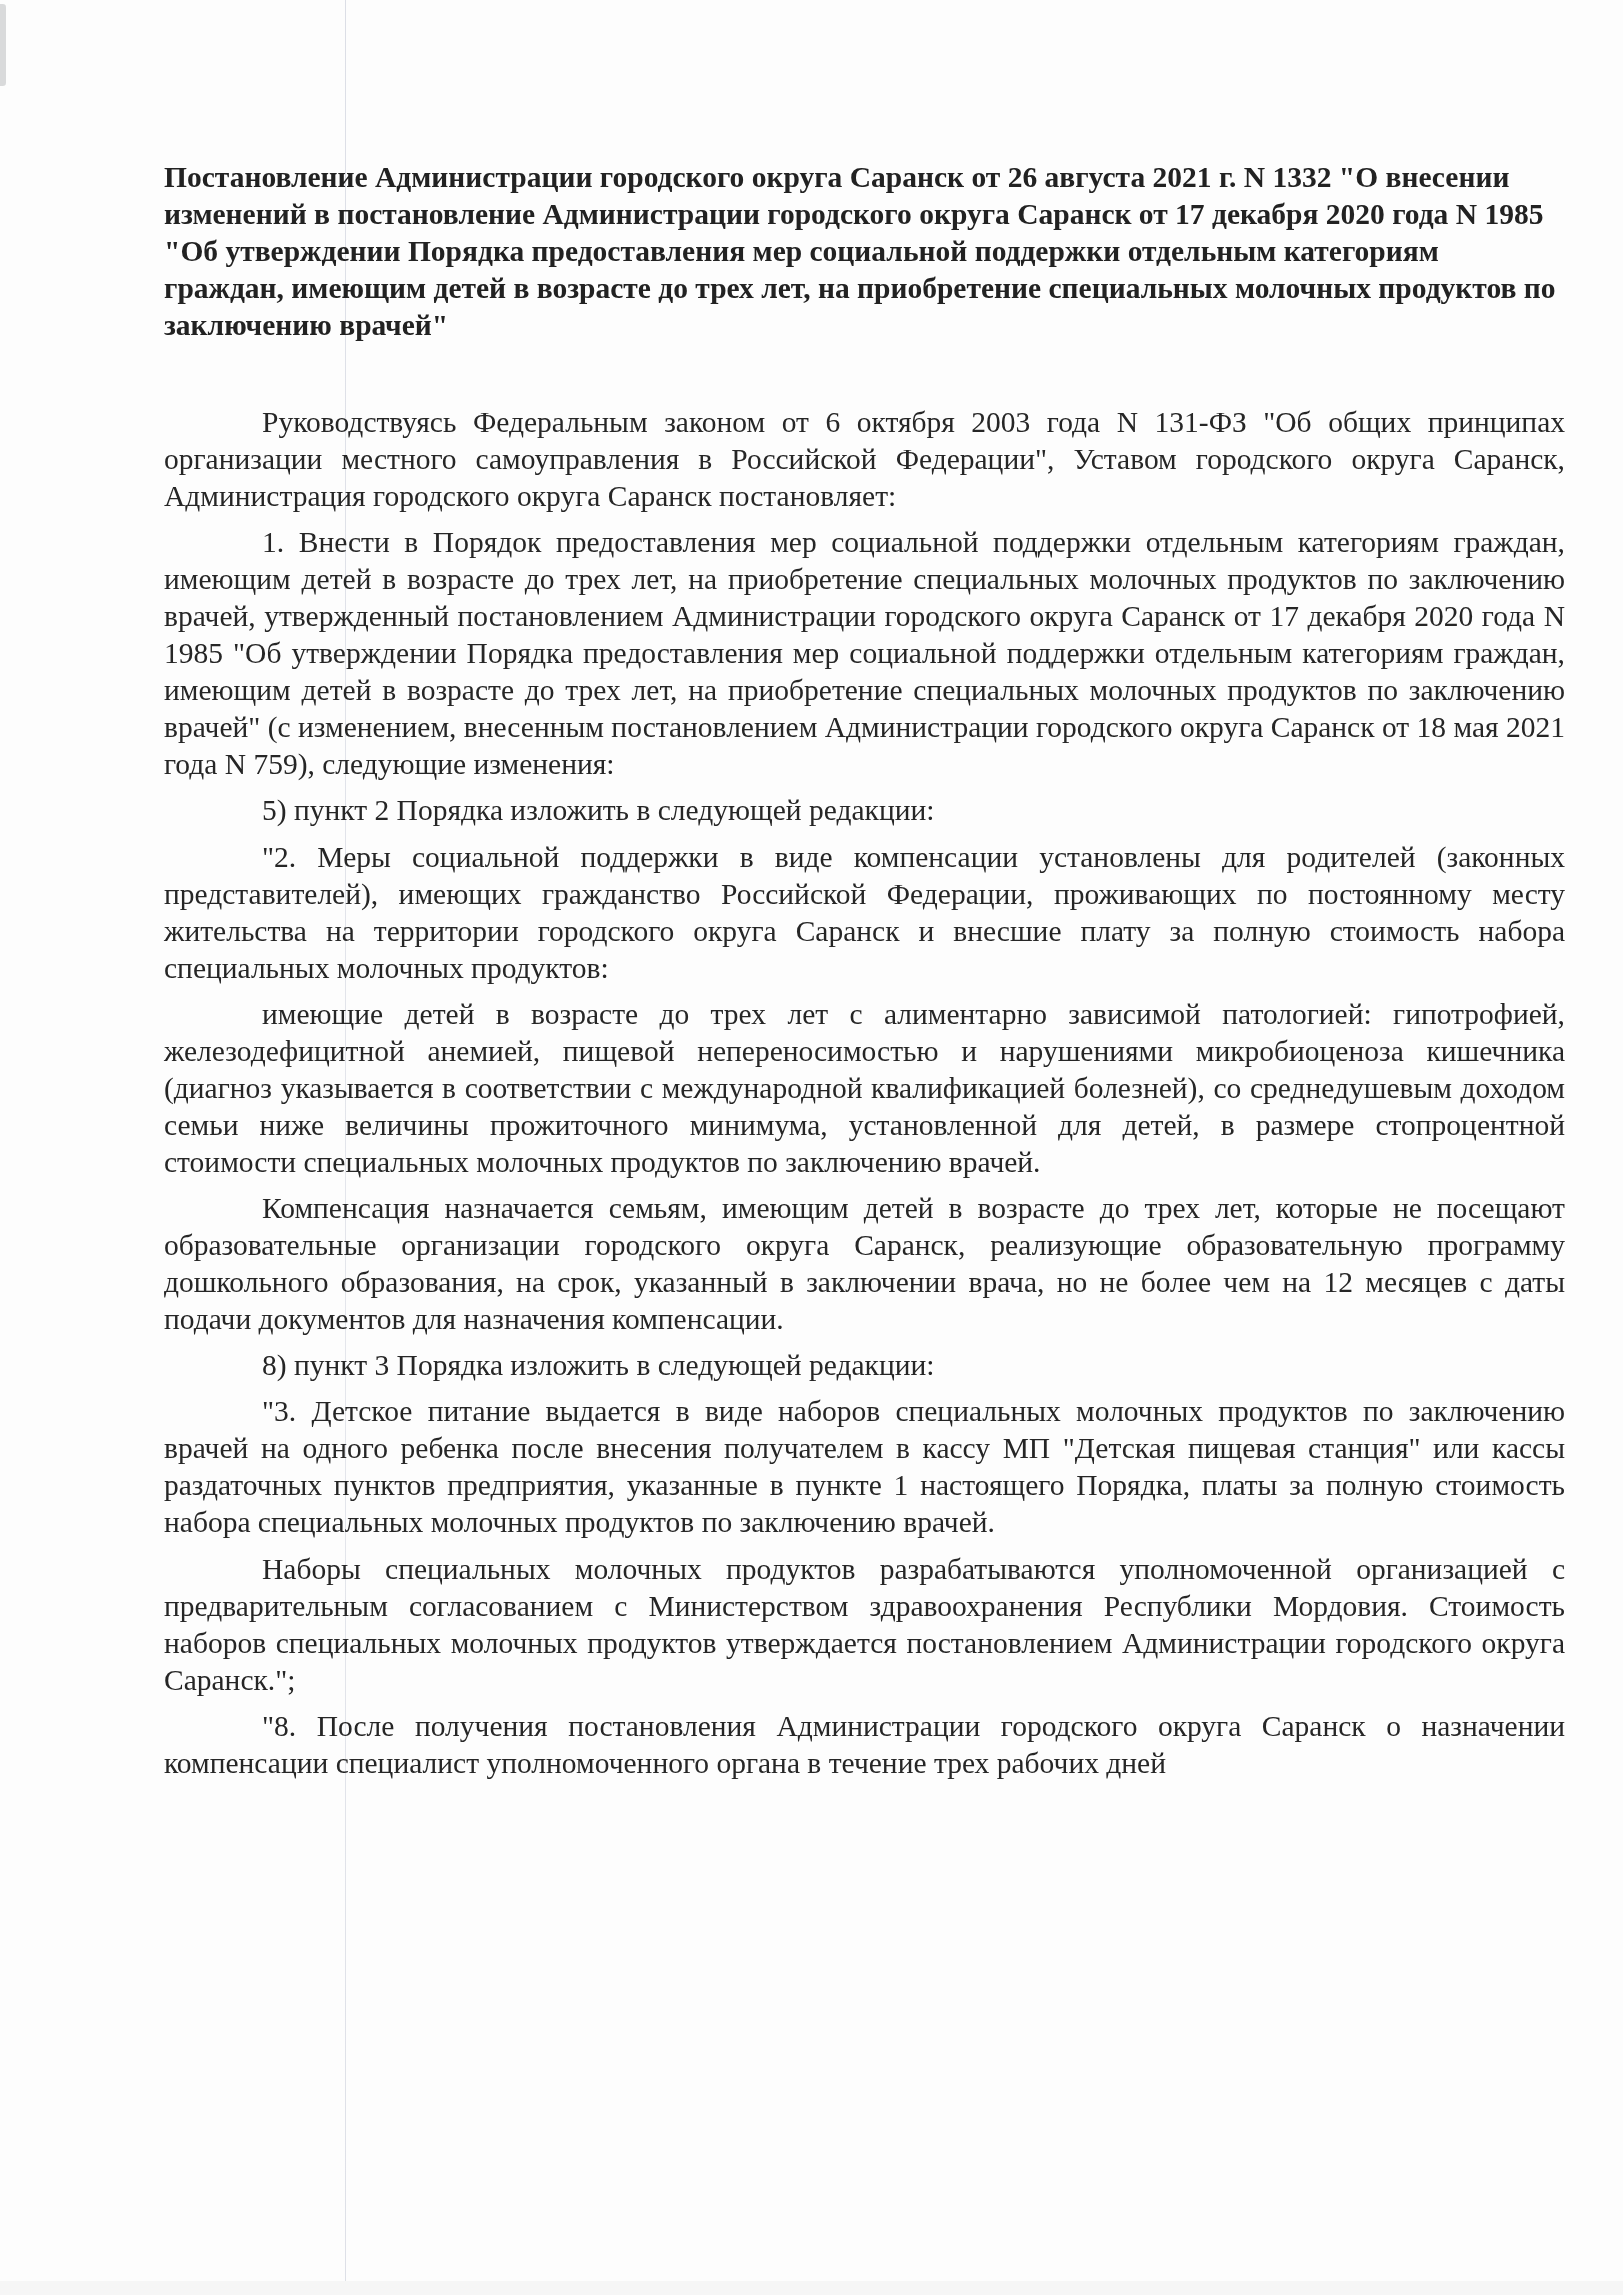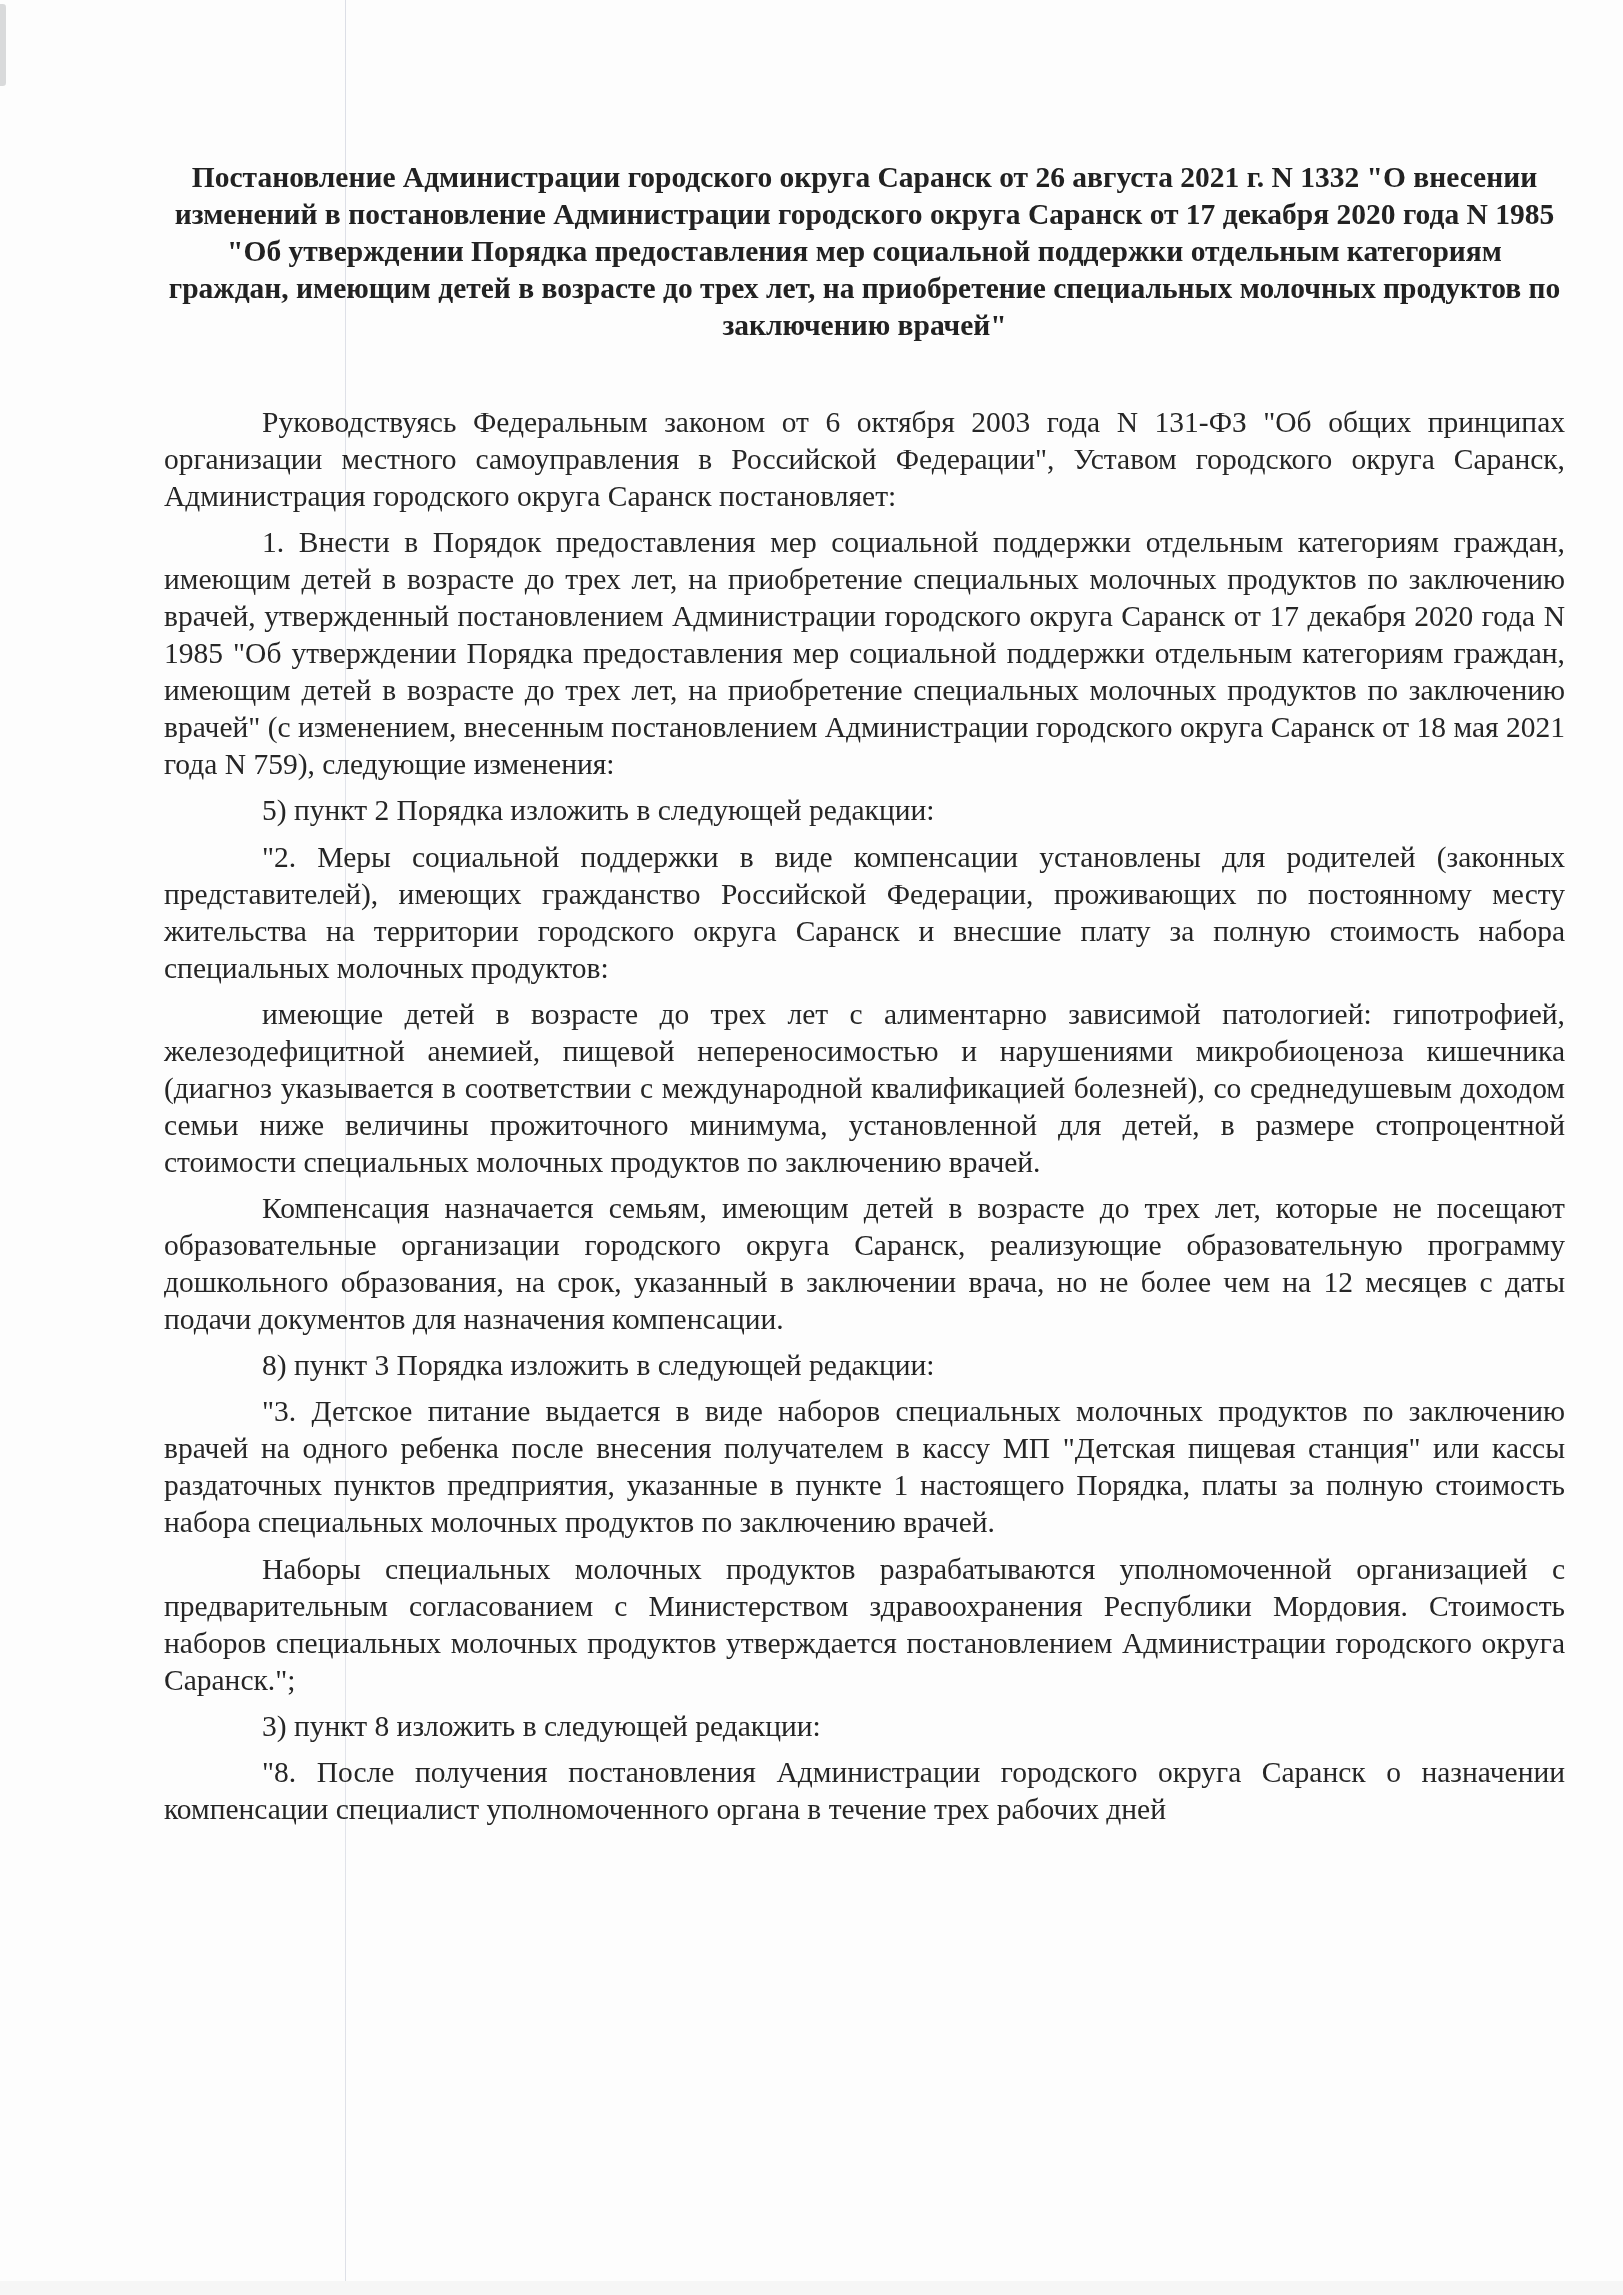--- a/index.html
+++ b/index.html
@@ -52,21 +52,21 @@
     position: absolute;
     left: 164px;
     top: 159px;
     width: 1401px;
   }
   .doc-title {
     margin: 0 0 60px 0;
     font-size: 29.5px;
     line-height: 37px;
     font-weight: bold;
-    text-align: center;
+    text-align: left;
     color: #222222;
   }
   .para {
     margin: 0 0 9.2px 0;
     font-size: 29.5px;
     line-height: 37px;
     text-align: justify;
     text-indent: 98px;
     color: #262626;
   }
@@ -86,18 +86,17 @@
 
     <p class="para">Руководствуясь Федеральным законом от 6 октября 2003 года N 131-ФЗ "Об общих принципах организации местного самоуправления в Российской Федерации", Уставом городского округа Саранск, Администрация городского округа Саранск постановляет:</p>
     <p class="para">1. Внести в Порядок предоставления мер социальной поддержки отдельным категориям граждан, имеющим детей в возрасте до трех лет, на приобретение специальных молочных продуктов по заключению врачей, утвержденный постановлением Администрации городского округа Саранск от 17 декабря 2020 года N 1985 "Об утверждении Порядка предоставления мер социальной поддержки отдельным категориям граждан, имеющим детей в возрасте до трех лет, на приобретение специальных молочных продуктов по заключению врачей" (с изменением, внесенным постановлением Администрации городского округа Саранск от 18 мая 2021 года N 759), следующие изменения:</p>
     <p class="para">5) пункт 2 Порядка изложить в следующей редакции:</p>
     <p class="para">"2. Меры социальной поддержки в виде компенсации установлены для родителей (законных представителей), имеющих гражданство Российской Федерации, проживающих по постоянному месту жительства на территории городского округа Саранск и внесшие плату за полную стоимость набора специальных молочных продуктов:</p>
     <p class="para">имеющие детей в возрасте до трех лет с алиментарно зависимой патологией: гипотрофией, железодефицитной анемией, пищевой непереносимостью и нарушениями микробиоценоза кишечника (диагноз указывается в соответствии с международной квалификацией болезней), со среднедушевым доходом семьи ниже величины прожиточного минимума, установленной для детей, в размере стопроцентной стоимости специальных молочных продуктов по заключению врачей.</p>
     <p class="para">Компенсация назначается семьям, имеющим детей в возрасте до трех лет, которые не посещают образовательные организации городского округа Саранск, реализующие образовательную программу дошкольного образования, на срок, указанный в заключении врача, но не более чем на 12 месяцев с даты подачи документов для назначения компенсации.</p>
     <p class="para">8) пункт 3 Порядка изложить в следующей редакции:</p>
     <p class="para">"3. Детское питание выдается в виде наборов специальных молочных продуктов по заключению врачей на одного ребенка после внесения получателем в кассу МП "Детская пищевая станция" или кассы раздаточных пунктов предприятия, указанные в пункте 1 настоящего Порядка, платы за полную стоимость набора специальных молочных продуктов по заключению врачей.</p>
     <p class="para">Наборы специальных молочных продуктов разрабатываются уполномоченной организацией с предварительным согласованием с Министерством здравоохранения Республики Мордовия. Стоимость наборов специальных молочных продуктов утверждается постановлением Администрации городского округа Саранск.";</p>
-    <p class="para">3) пункт 8 изложить в следующей редакции:</p>
     <p class="para">"8. После получения постановления Администрации городского округа Саранск о назначении компенсации специалист уполномоченного органа в течение трех рабочих дней</p>
 
   </div>
 </div>
 
 
 </body></html>

